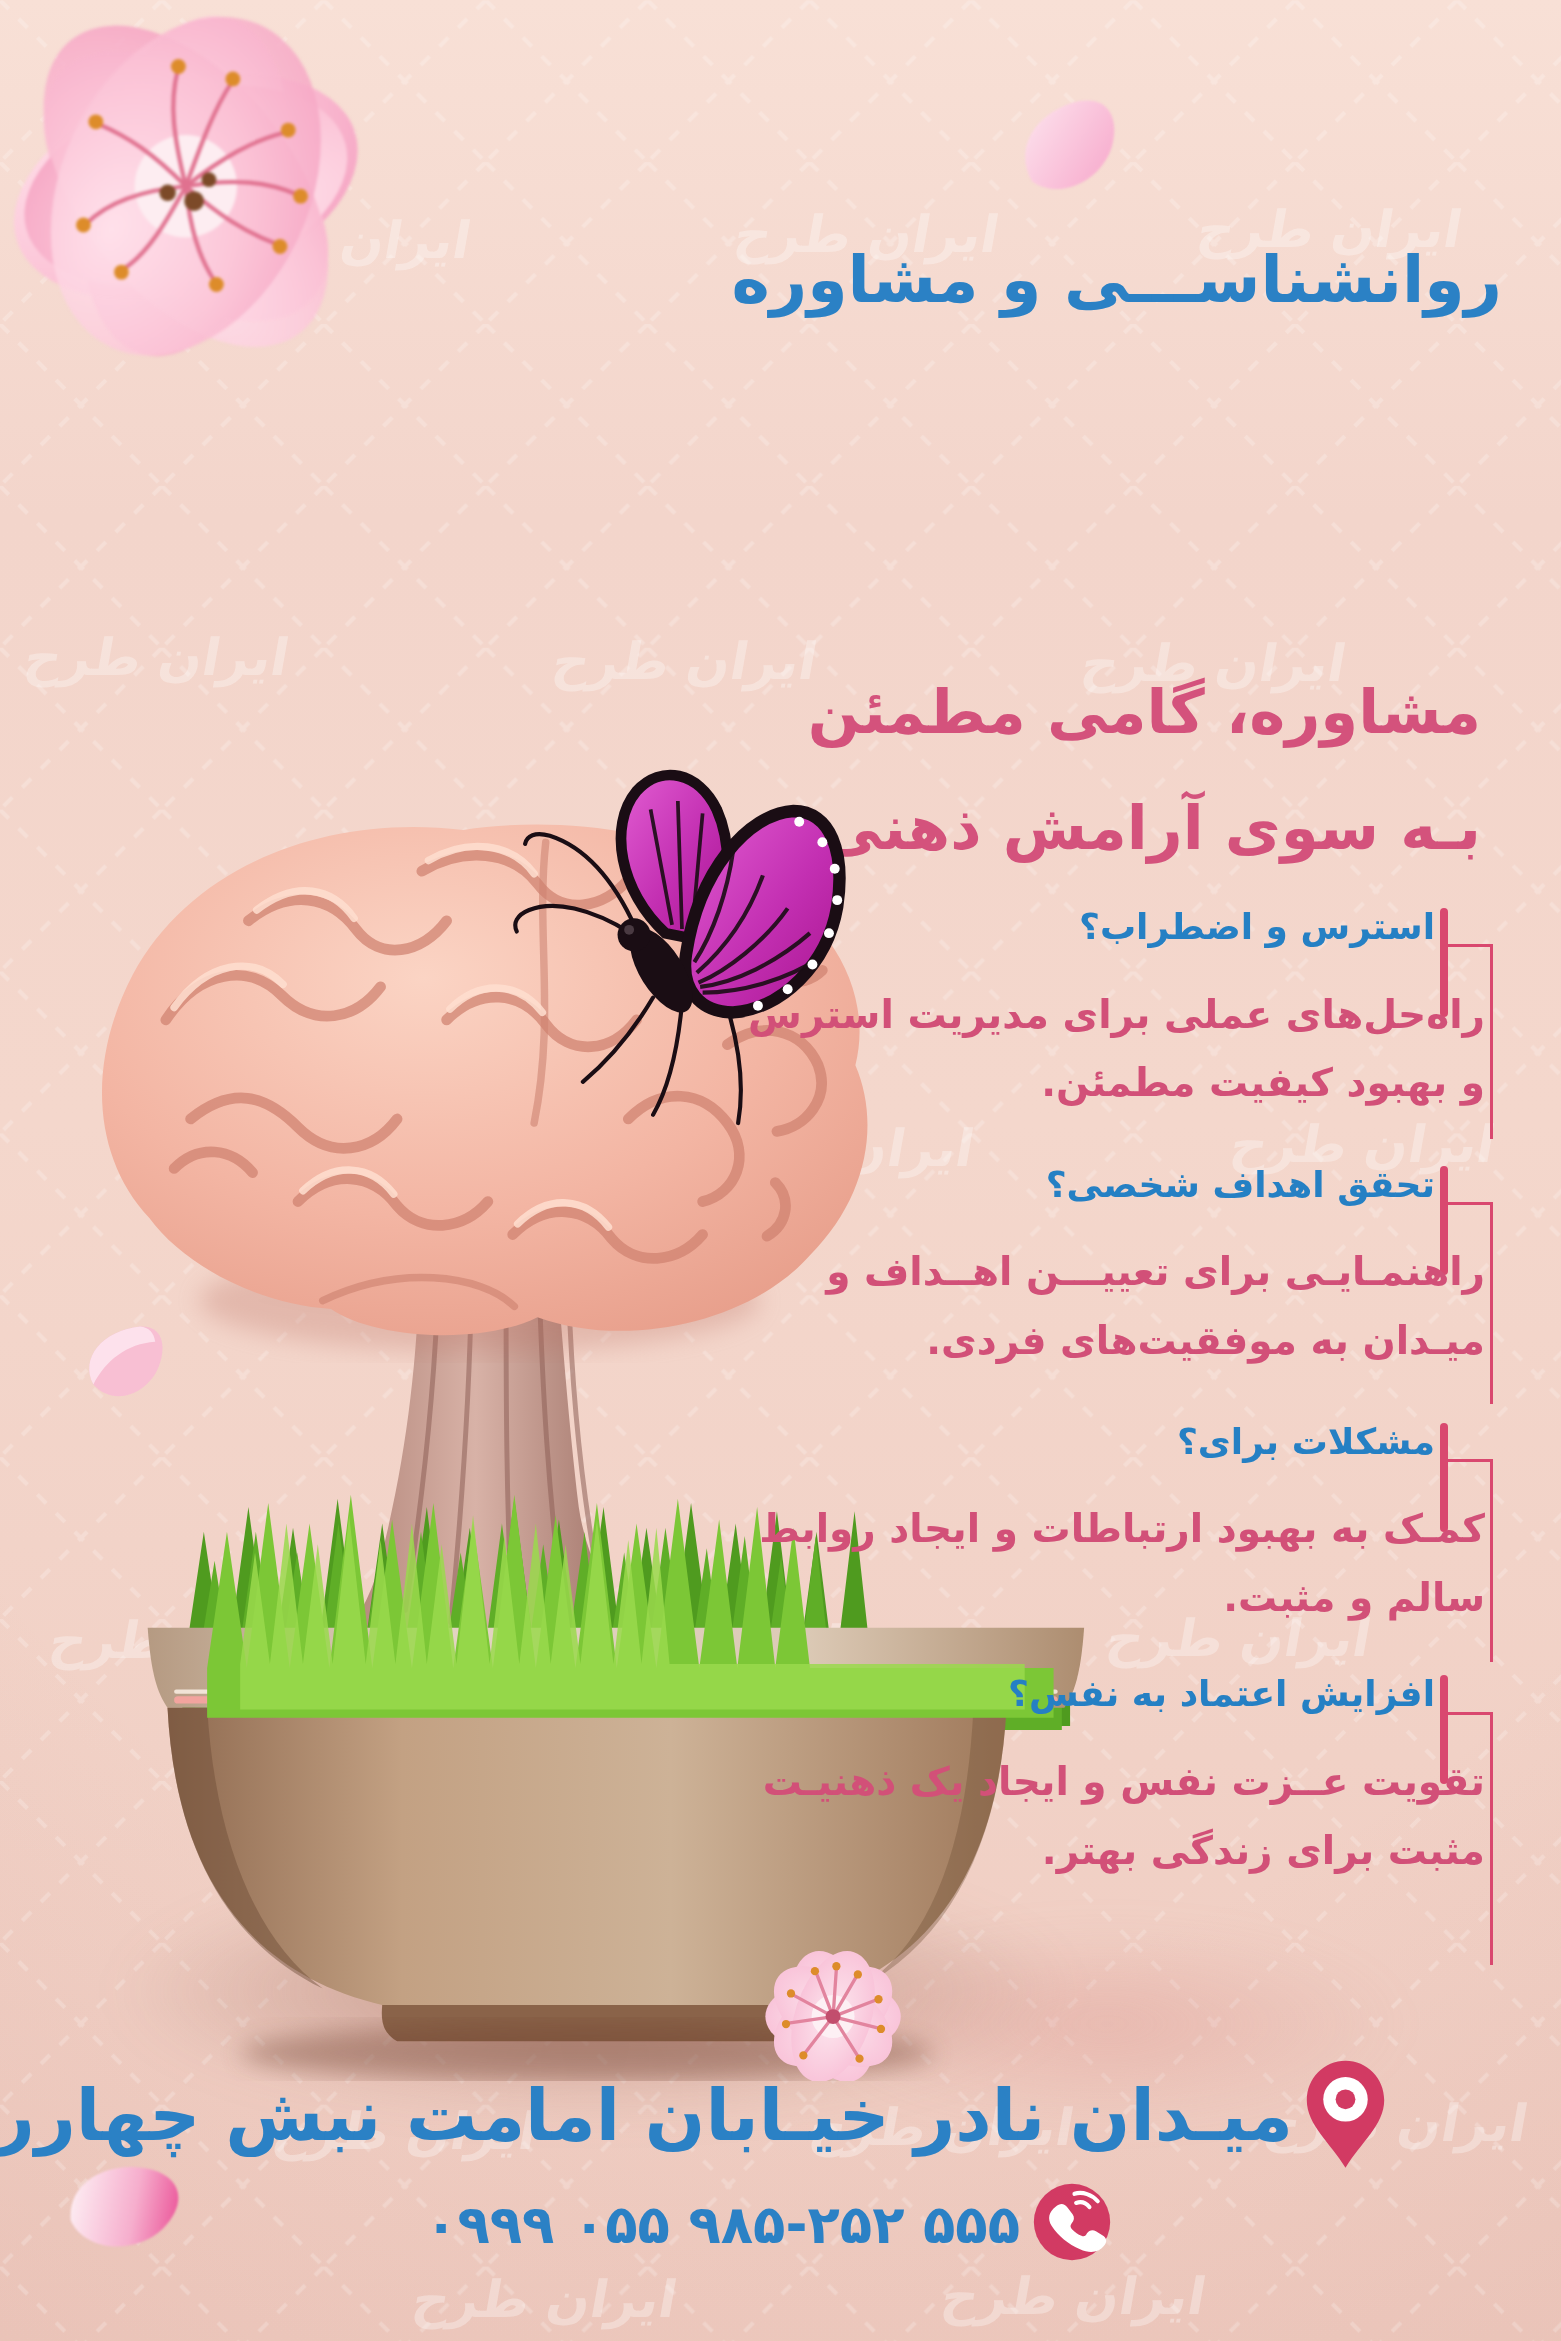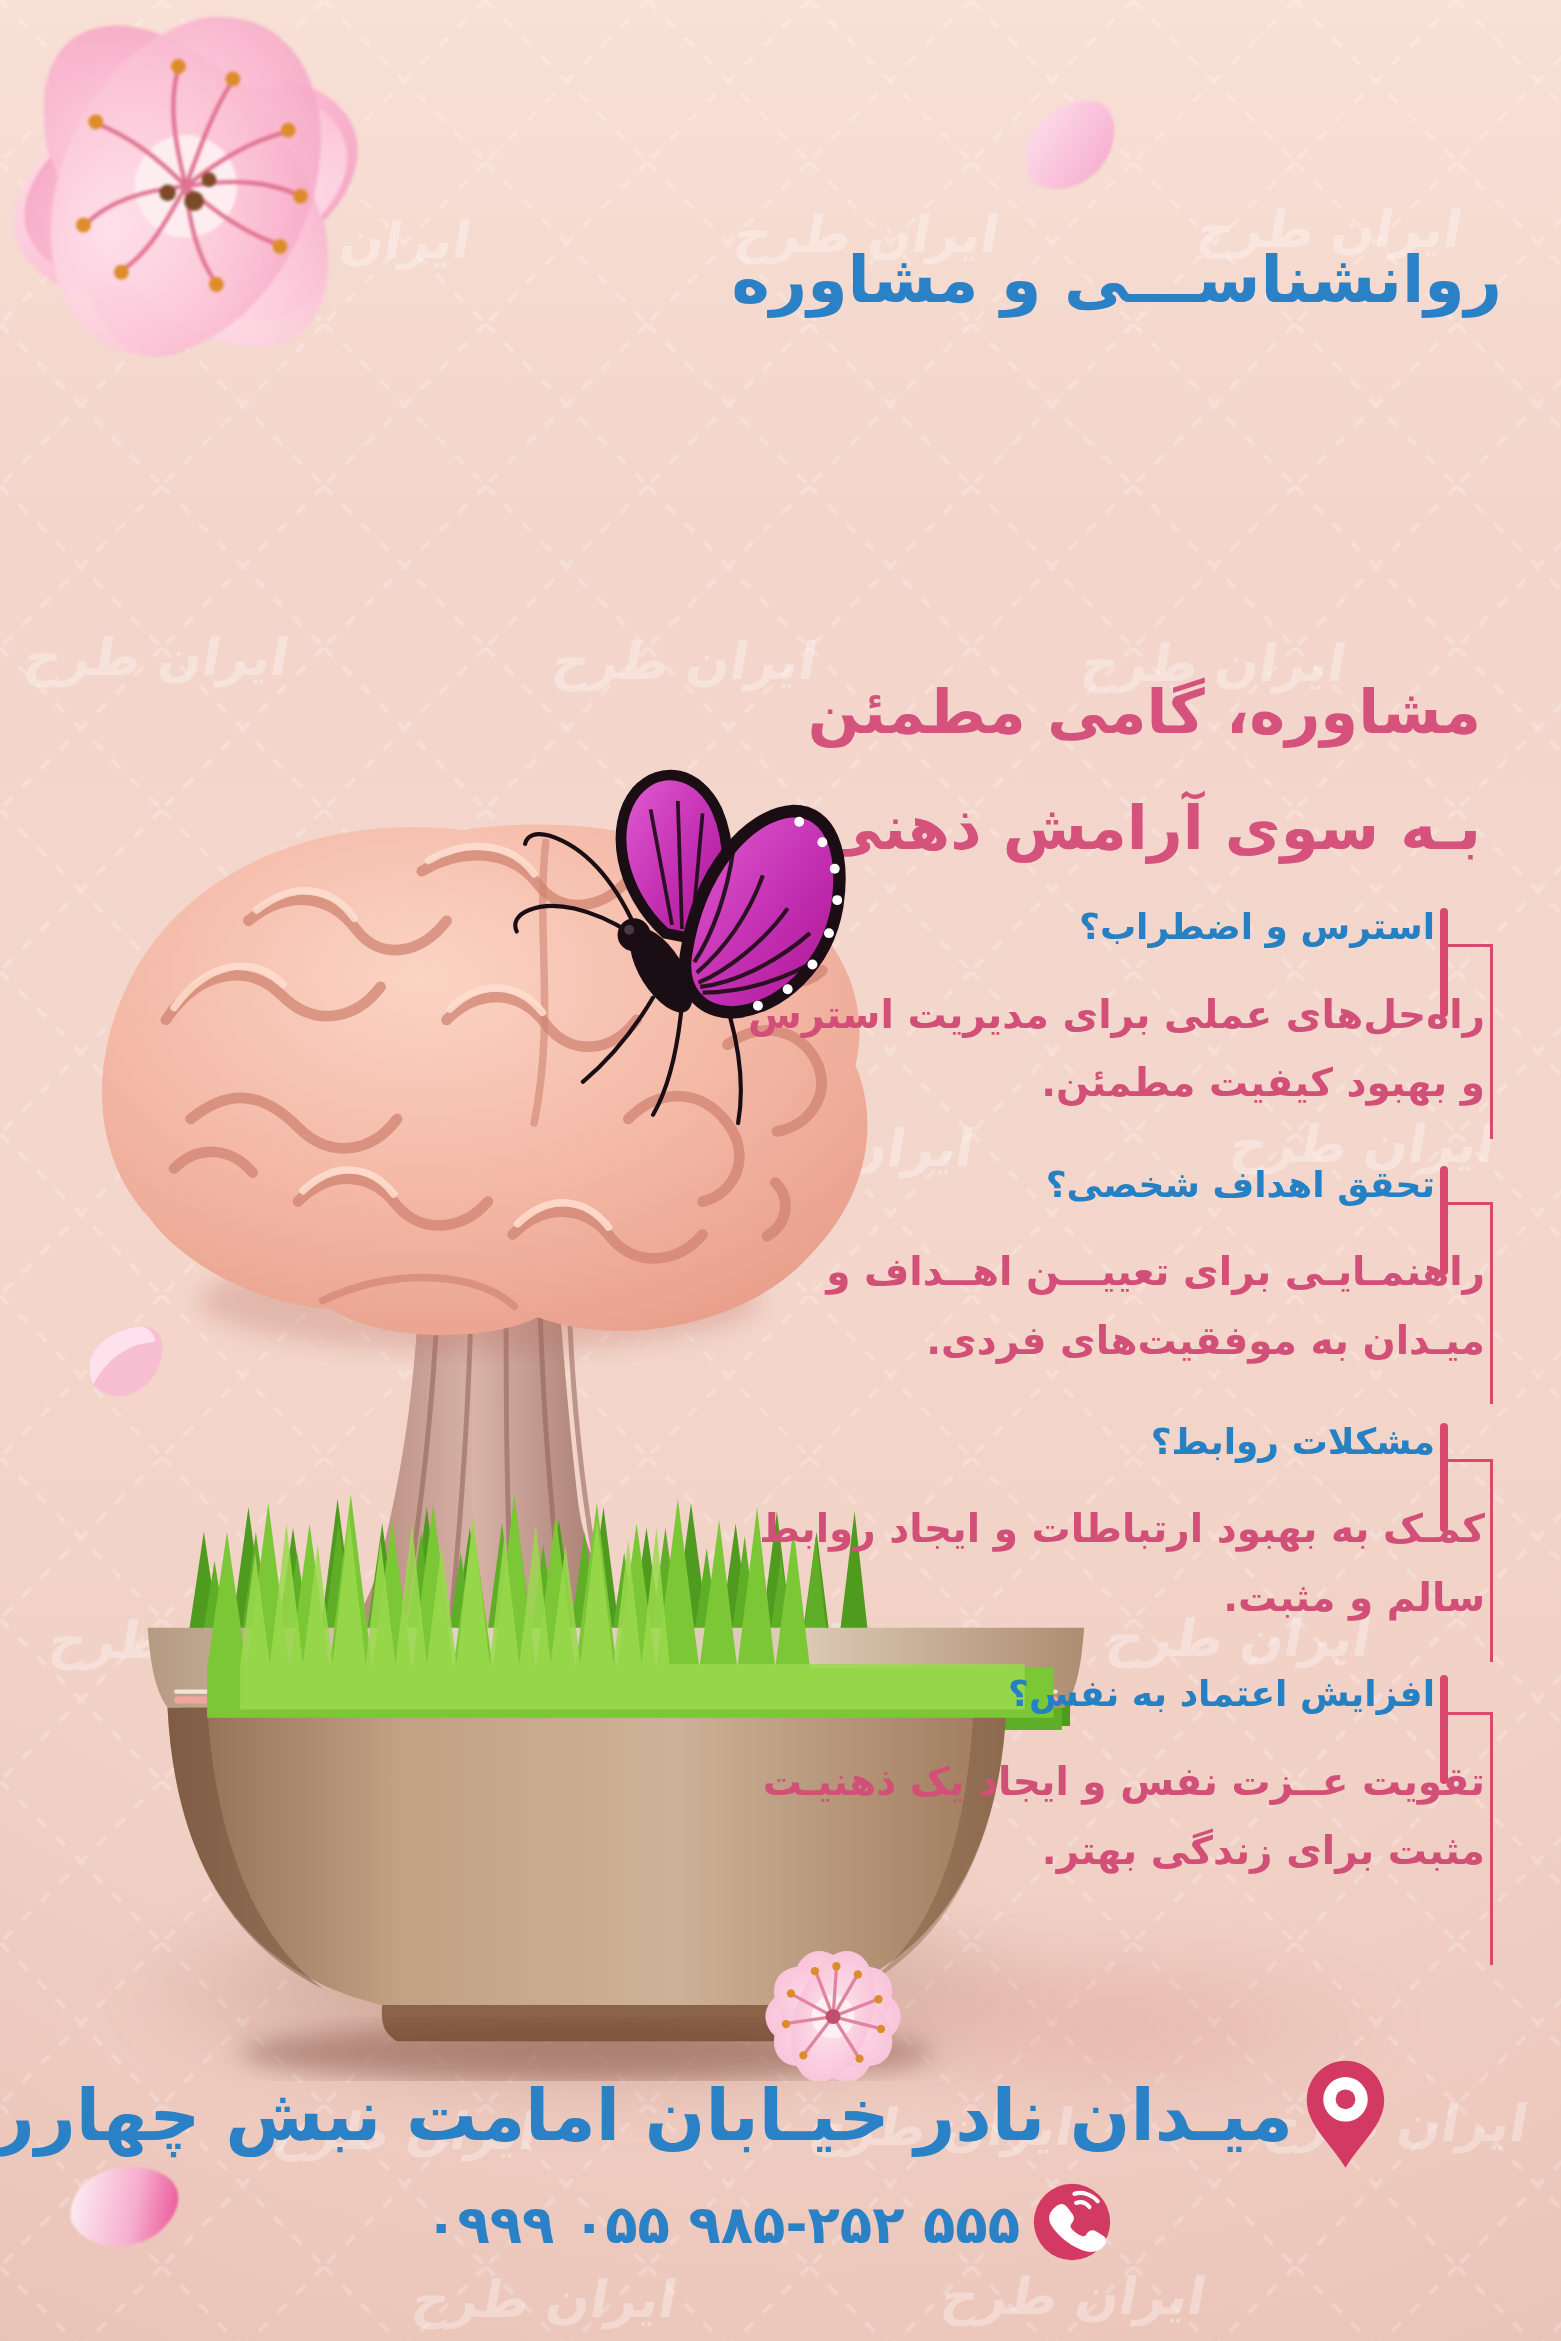--- a/index.html
+++ b/index.html
@@ -364,21 +364,21 @@
     <div class="bracket-v" style="top:1202px;height:202px;"></div>
     <div class="section-heading" style="top:1161px;">تحقق اهداف شخصی؟</div>
     <div class="section-body" style="top:1247px;">راهنمـایـی برای تعییـــن اهــداف و</div>
     <div class="section-body" style="top:1316px;">میـدان به موفقیت‌های فردی.</div>
   </div>
 
   <div>
     <div class="bracket-bar" style="top:1423px;"></div>
     <div class="bracket-h" style="top:1459px;"></div>
     <div class="bracket-v" style="top:1459px;height:203px;"></div>
-    <div class="section-heading" style="top:1418px;">مشکلات روابط؟</div>
+    <div class="section-heading" style="top:1418px;">مشکلات برای؟</div>
     <div class="section-body" style="top:1504px;">کمـک به بهبود ارتباطات و ایجاد روابط</div>
     <div class="section-body" style="top:1573px;">سالم و مثبت.</div>
   </div>
 
   <div>
     <div class="bracket-bar" style="top:1675px;"></div>
     <div class="bracket-h" style="top:1712px;"></div>
     <div class="bracket-v" style="top:1712px;height:253px;"></div>
     <div class="section-heading" style="top:1670px;">افزایش اعتماد به نفس؟</div>
     <div class="section-body" style="top:1757px;">تقویت عــزت نفس و ایجاد یک ذهنیـت</div>

